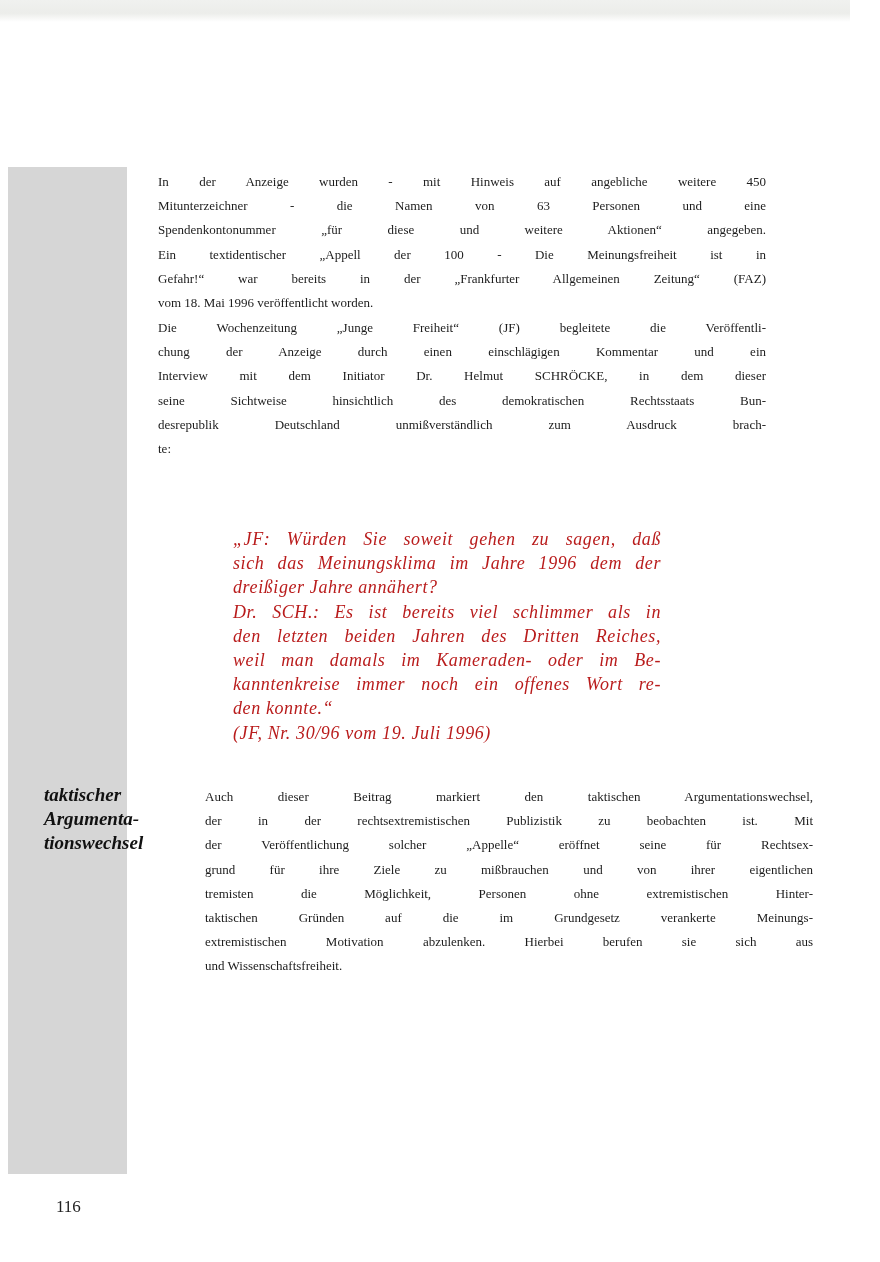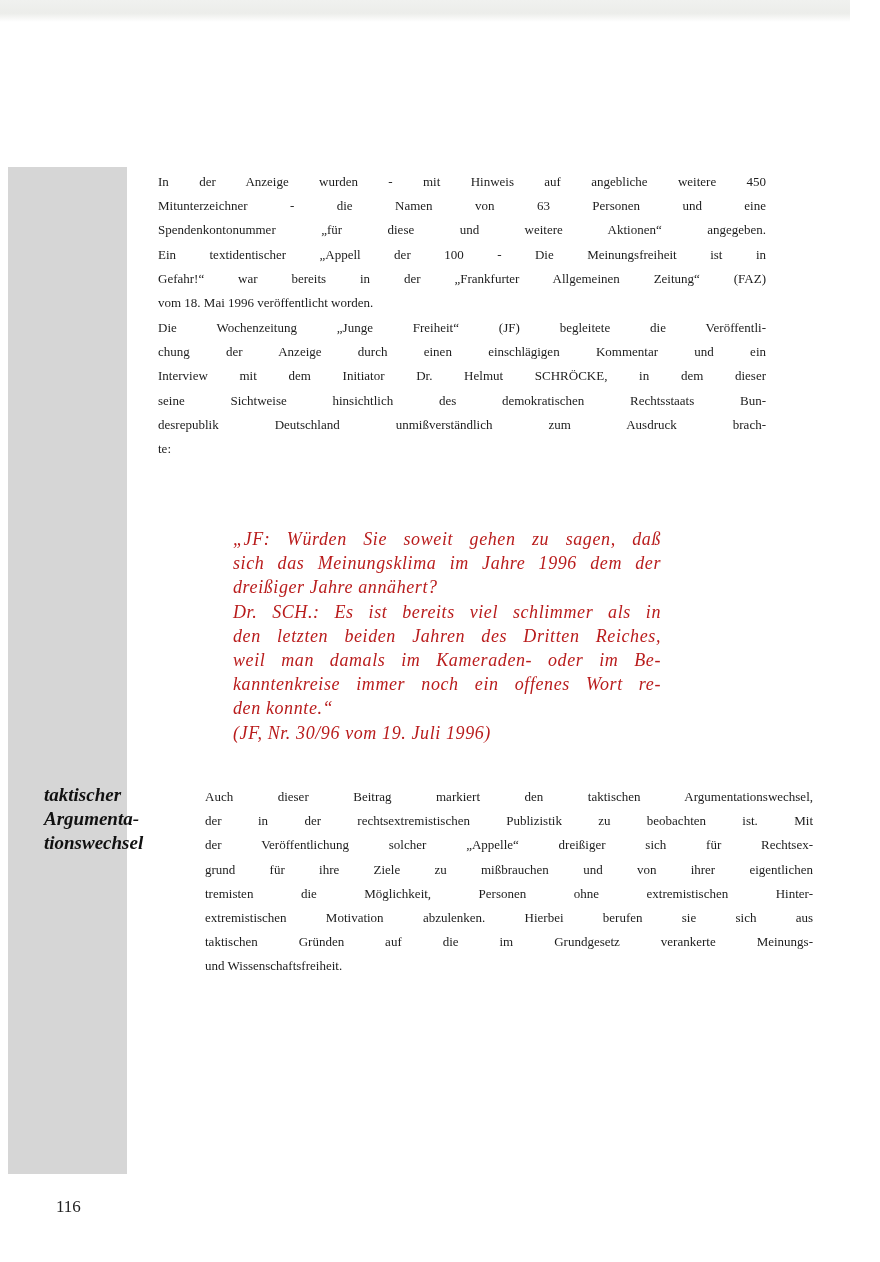--- a/index.html
+++ b/index.html
@@ -78,21 +78,21 @@
   <span class="justify-line">den letzten beiden Jahren des Dritten Reiches,</span>
   <span class="justify-line">weil man damals im Kameraden- oder im Be-</span>
   <span class="justify-line">kanntenkreise immer noch ein offenes Wort re-</span>
   <span class="last-line">den konnte.“</span>
   <span class="last-line">(JF, Nr. 30/96 vom 19. Juli 1996)</span>
 </div>
 
 <div class="body-text p3">
   <span class="justify-line">Auch dieser Beitrag markiert den taktischen Argumentationswechsel,</span>
   <span class="justify-line">der in der rechtsextremistischen Publizistik zu beobachten ist. Mit</span>
-  <span class="justify-line">der Veröffentlichung solcher „Appelle“ dreißiger sich für Rechtsex-</span>
+  <span class="justify-line">der Veröffentlichung solcher „Appelle“ eröffnet seine für Rechtsex-</span>
   <span class="justify-line">grund für ihre Ziele zu mißbrauchen und von ihrer eigentlichen</span>
   <span class="justify-line">tremisten die Möglichkeit, Personen ohne extremistischen Hinter-</span>
+  <span class="justify-line">taktischen Gründen auf die im Grundgesetz verankerte Meinungs-</span>
   <span class="justify-line">extremistischen Motivation abzulenken. Hierbei berufen sie sich aus</span>
-  <span class="justify-line">taktischen Gründen auf die im Grundgesetz verankerte Meinungs-</span>
   <span class="last-line">und Wissenschaftsfreiheit.</span>
 </div>
 
 <div class="page-number">116</div>
 
 </body></html>

